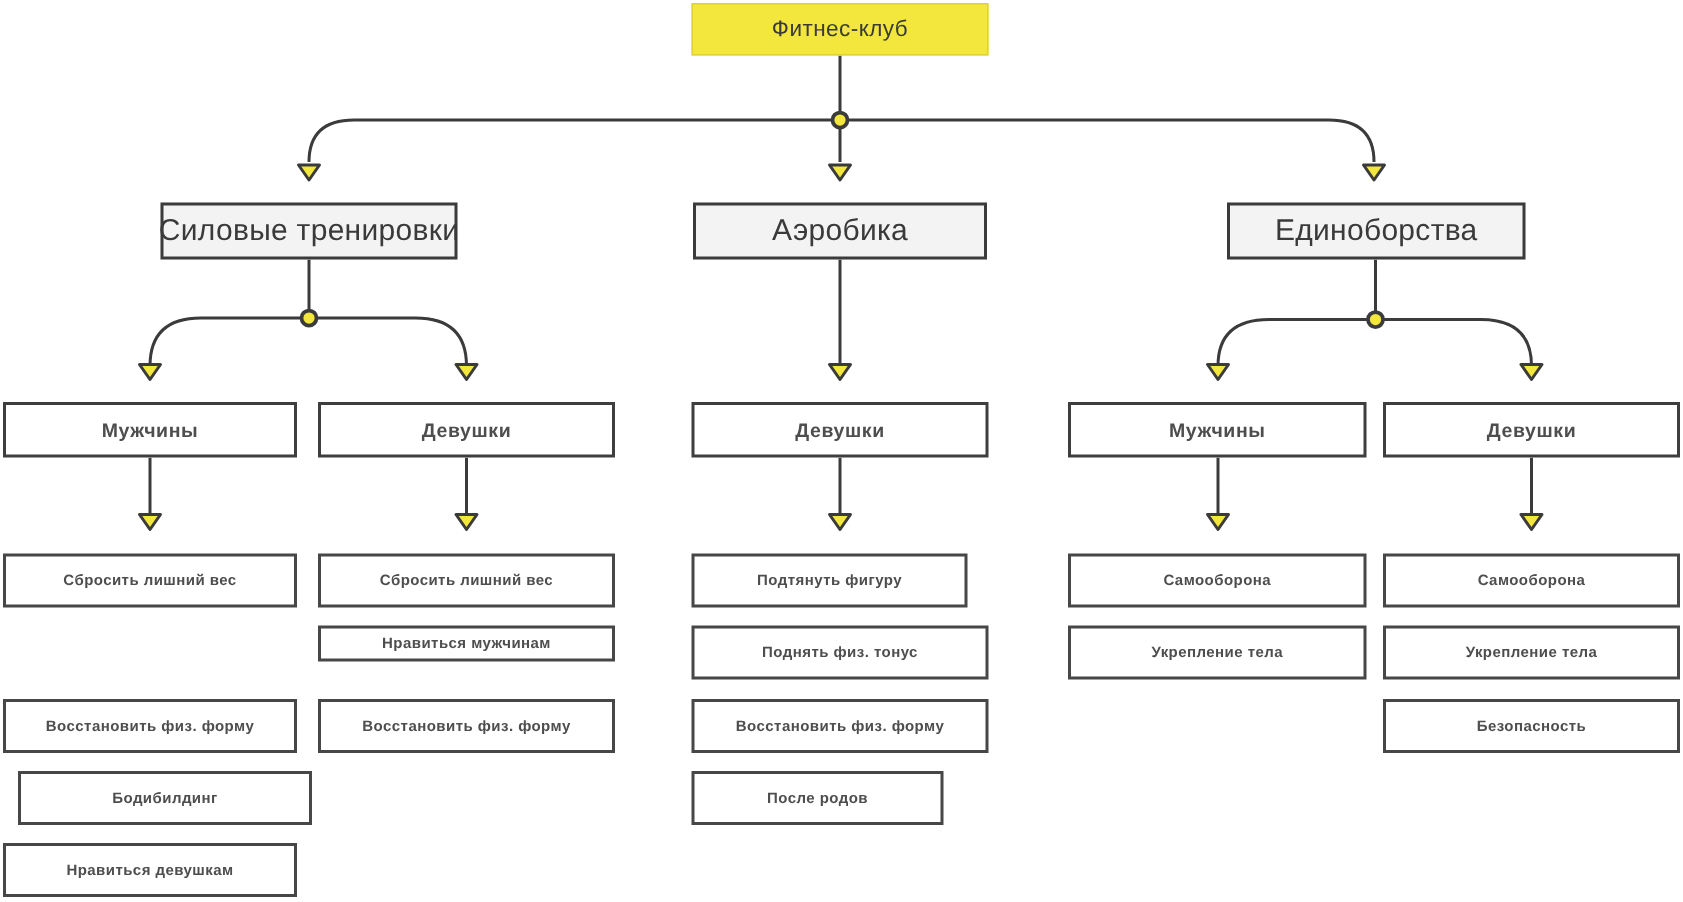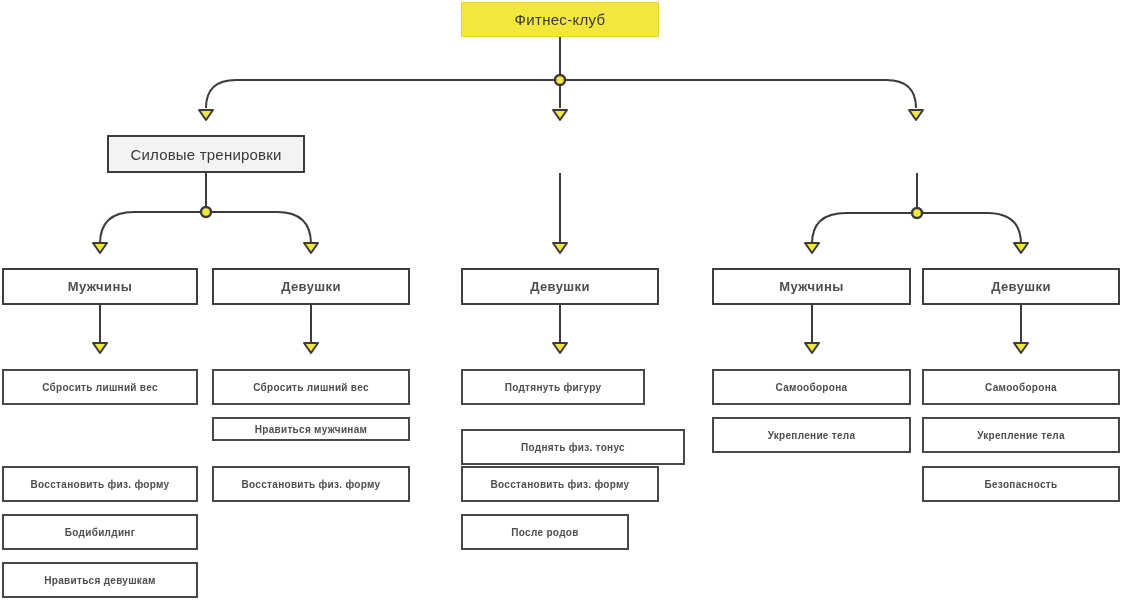--- a/index.html
+++ b/index.html
@@ -14,21 +14,21 @@
   .node{
     position:absolute;display:flex;align-items:center;justify-content:center;
     box-sizing:border-box;background:#fff;text-align:right;white-space:nowrap;
   }
   .lvl1{
     background:var(--accent-yellow);border:1px solid #DFD32F;
     color:var(--text-dark);font-size:15px;font-weight:500;letter-spacing:.3px;
   }
   .lvl2{
     background:var(--level2-fill);border:2px solid var(--line-dark);
-    color:var(--text-dark);font-size:15px;font-weight:400;letter-spacing:.2px;
+    color:var(--text-dark);font-size:20px;font-weight:400;letter-spacing:.2px;
   }
   .lvl3{
     border:2px solid #3E3E3E;color:var(--text-gray);
     font-size:13px;font-weight:700;letter-spacing:.4px;
   }
   .lvl4{
     border:2px solid var(--border-gray);color:var(--text-gray);
     font-size:10px;font-weight:700;letter-spacing:.3px;
   }
 </style>
@@ -70,38 +70,40 @@
     <path class="ahead" d="M1014 343 L1028 343 L1021 353 Z"></path>
 
     <circle class="jdot" cx="560" cy="80" r="5"></circle>
     <circle class="jdot" cx="206" cy="212" r="5"></circle>
     <circle class="jdot" cx="917" cy="213" r="5"></circle>
   </svg>
 
   <div class="node lvl1" style="left:461px;top:2px;width:198px;height:35px;">Фитнес-клуб</div>
 
   <div class="node lvl2" style="left:107px;top:135px;width:198px;height:38px;">Силовые тренировки</div>
+  <div class="node lvl2" style="left:462px;top:135px;width:196px;height:38px;">Аэробика</div>
+  <div class="node lvl2" style="left:818px;top:135px;width:199px;height:38px;">Единоборства</div>
 
   <div class="node lvl3" style="left:2px;top:268px;width:196px;height:37px;">Мужчины</div>
   <div class="node lvl3" style="left:212px;top:268px;width:198px;height:37px;">Девушки</div>
   <div class="node lvl3" style="left:461px;top:268px;width:198px;height:37px;">Девушки</div>
   <div class="node lvl3" style="left:712px;top:268px;width:199px;height:37px;">Мужчины</div>
   <div class="node lvl3" style="left:922px;top:268px;width:198px;height:37px;">Девушки</div>
 
   <div class="node lvl4" style="left:2px;top:369px;width:196px;height:36px;">Сбросить лишний вес</div>
   <div class="node lvl4" style="left:2px;top:466px;width:196px;height:36px;">Восстановить физ. форму</div>
-  <div class="node lvl4" style="left:2px;top:514px;width:196px;height:36px;">Бодибилдинг</div>
+  <div class="node lvl4" style="left:12px;top:514px;width:196px;height:36px;">Бодибилдинг</div>
   <div class="node lvl4" style="left:2px;top:562px;width:196px;height:36px;">Нравиться девушкам</div>
 
   <div class="node lvl4" style="left:212px;top:369px;width:198px;height:36px;">Сбросить лишний вес</div>
   <div class="node lvl4" style="left:212px;top:417px;width:198px;height:24px;">Нравиться мужчинам</div>
   <div class="node lvl4" style="left:212px;top:466px;width:198px;height:36px;">Восстановить физ. форму</div>
 
   <div class="node lvl4" style="left:461px;top:369px;width:184px;height:36px;">Подтянуть фигуру</div>
-  <div class="node lvl4" style="left:461px;top:417px;width:224px;height:36px;margin-top:12px;">Поднять физ. тонус</div>
+  <div class="node lvl4" style="left:461px;top:417px;width:198px;height:36px;">Поднять физ. тонус</div>
   <div class="node lvl4" style="left:461px;top:466px;width:198px;height:36px;">Восстановить физ. форму</div>
   <div class="node lvl4" style="left:461px;top:514px;width:168px;height:36px;">После родов</div>
 
   <div class="node lvl4" style="left:712px;top:369px;width:199px;height:36px;">Самооборона</div>
   <div class="node lvl4" style="left:712px;top:417px;width:199px;height:36px;">Укрепление тела</div>
 
   <div class="node lvl4" style="left:922px;top:369px;width:198px;height:36px;">Самооборона</div>
   <div class="node lvl4" style="left:922px;top:417px;width:198px;height:36px;">Укрепление тела</div>
   <div class="node lvl4" style="left:922px;top:466px;width:198px;height:36px;">Безопасность</div>
 

